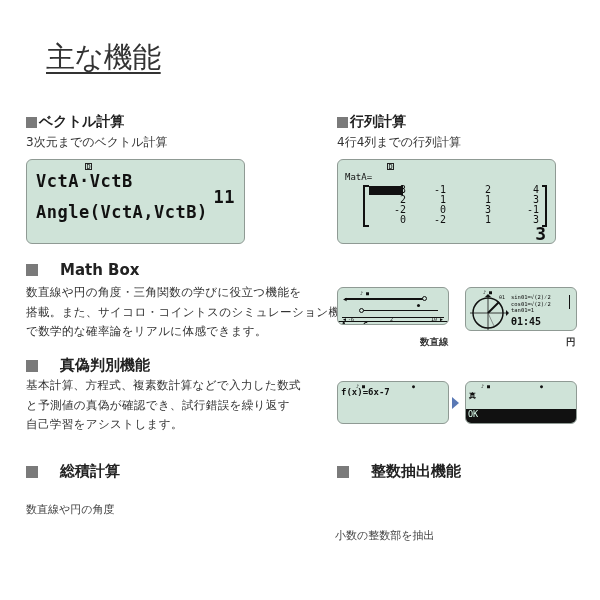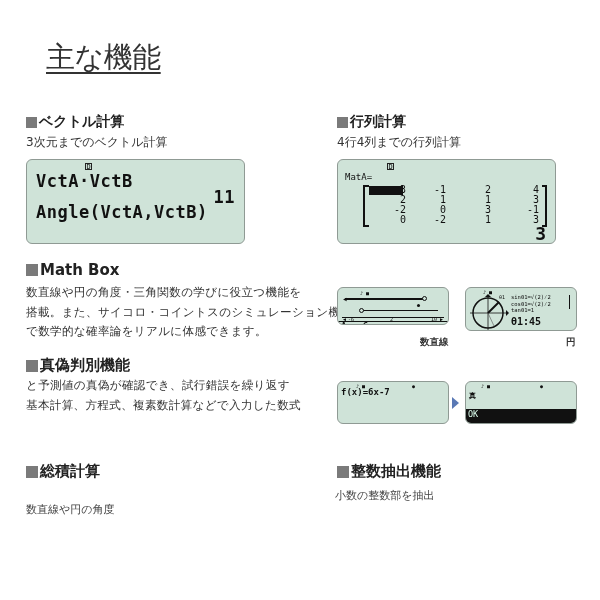--- a/index.html
+++ b/index.html
@@ -11,21 +11,21 @@
     font-size: 29px; font-weight: normal; color: #333;
     text-decoration: underline; text-underline-offset: 5px; text-decoration-thickness: 2px;
     letter-spacing: -0.5px;
   }
 
   .heading {
     position: absolute; font-size: 14px; font-weight: bold; color: #222;
     display: flex; align-items: center; white-space: nowrap;
   }
   .heading .sq { display: inline-block; width: 11px; height: 11px; background: #7a7a7a; margin-right: 2px; }
-  .heading.big { font-size: 15px; }
+  .heading.big { font-size: 15px; gap: 20px; }
   .heading.big .sq { width: 12px; height: 12px; }
 
   .desc { position: absolute; font-size: 12px; color: #333; white-space: nowrap; }
   .para { position: absolute; font-size: 11.6px; color: #333; line-height: 19.5px; letter-spacing: 0.3px; white-space: nowrap; }
   .small { font-size: 11px; color: #444; }
 
   .lcd {
     position: absolute; background: #cfe3d8; border: 1px solid #8f9a94;
     border-radius: 6px; overflow: hidden;
     font-family: "DejaVu Sans Mono", "Liberation Mono", monospace; color: #111;
@@ -145,22 +145,23 @@
   <div style="position:absolute; right:6px; top:7px; width:1.5px; height:14px; background:#111;"></div>
   <div class="mono" style="position:absolute; left:45px; top:28px; font-size:10px; font-weight:bold;">θ1:45</div>
 </div>
 <div class="caption" style="left:566px; top:336px;">円</div>
 
 <div class="heading big" style="left:26px; top:356px;">
   <span class="sq"></span>
   <span>真偽判別機能</span>
 </div>
 <div class="para" style="left:26px; top:376px;">
+  <div>基本計算、方程式、複素数計算などで入力した数式</div>
   <div>と予測値の真偽が確認でき、試行錯誤を繰り返す</div>
-  <div>基本計算、方程式、複素数計算などで入力した数式</div>
+  <div>自己学習をアシストします。</div>
 </div>
 
 <div class="lcd" style="left:337px; top:381px; width:112px; height:43px;">
   <div style="position:absolute; left:18px; top:1px; font-size:5px;">♪ ■</div>
   <div style="position:absolute; left:74px; top:1px; font-size:5px;">●</div>
   <div class="mono" style="position:absolute; left:3px; top:5px; font-size:9px; font-weight:bold;">f(x)=6x-7</div>
 </div>
 <div class="arrow-tri" style="left:452px; top:397px;"></div>
 <div class="lcd" style="left:465px; top:381px; width:112px; height:43px;">
   <div style="position:absolute; left:15px; top:1px; font-size:5px;">♪ ■</div>
@@ -172,13 +173,13 @@
 <div class="heading big" style="left:26px; top:462px;">
   <span class="sq"></span>
   <span>総積計算</span>
 </div>
 <div class="desc small" style="left:26px; top:502px;">数直線や円の角度</div>
 
 <div class="heading big" style="left:337px; top:462px;">
   <span class="sq"></span>
   <span>整数抽出機能</span>
 </div>
-<div class="desc small" style="left:335px; top:488px;">小数の整数部を抽出</div>
+<div class="desc small" style="left:335px; top:528px;">小数の整数部を抽出</div>
 
 </body></html>

